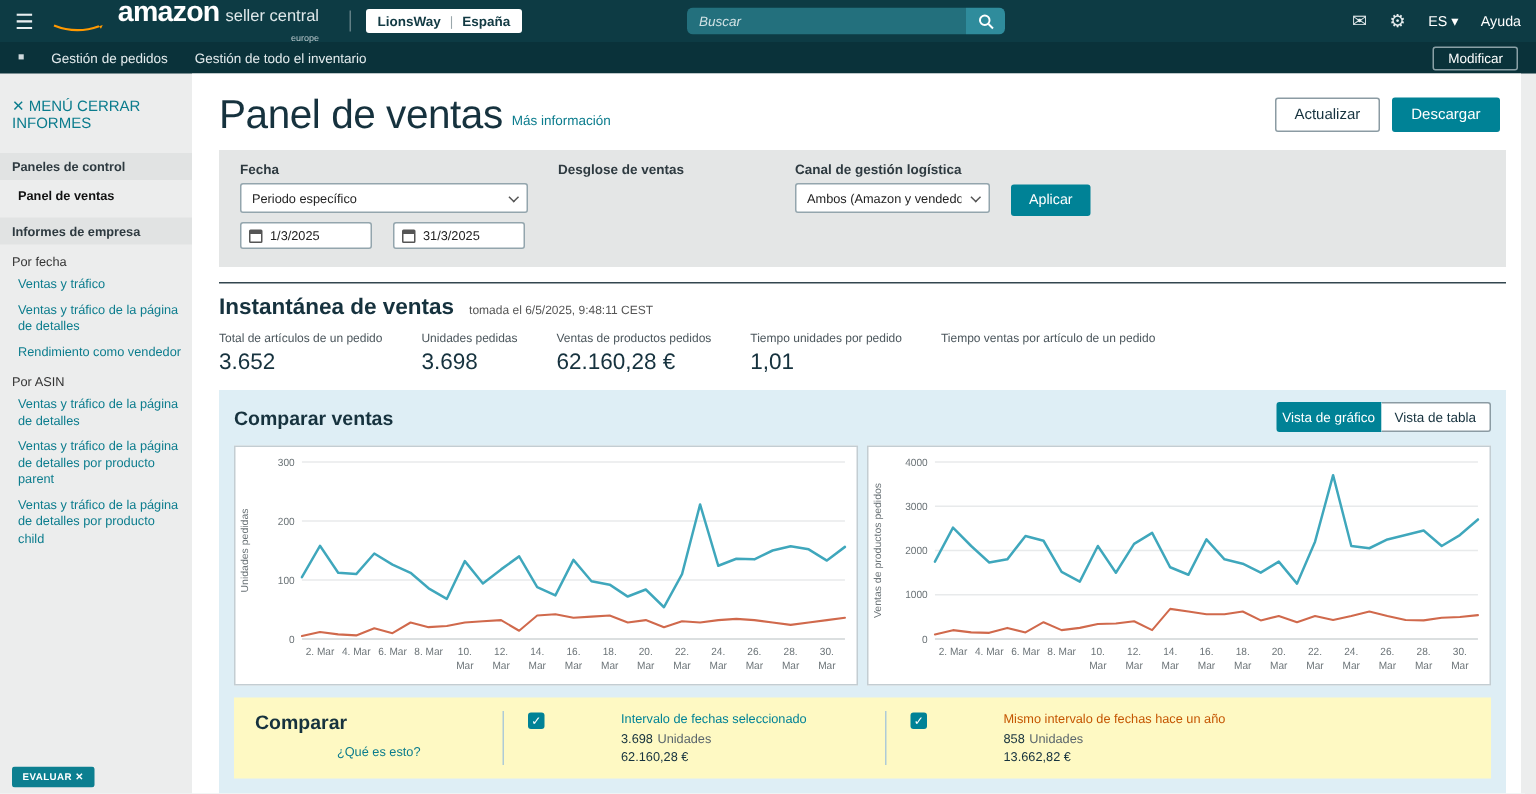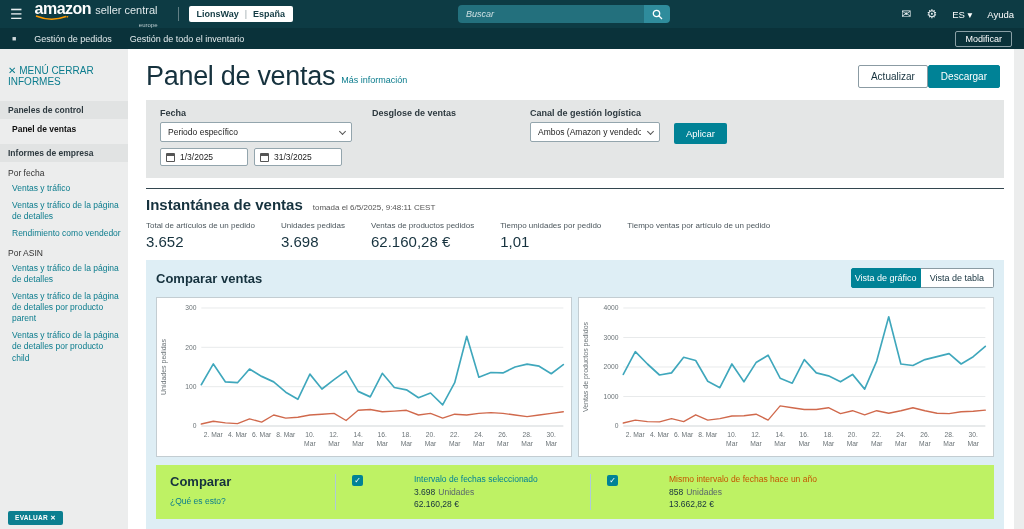--- a/index.html
+++ b/index.html
@@ -5,21 +5,21 @@
   * { margin:0; padding:0; box-sizing:border-box; }
   html,body { width:1024px; height:529px; overflow:hidden;
     font-family:"Liberation Sans", sans-serif; background:#eceded; }
 
   
   .topbar { position:relative; height:28px; background:#0d3b44; display:flex;
     align-items:center; padding:0 10px; color:#fff; }
   .hamburger { font-size:14px; color:#e8eef0; margin-right:12px; cursor:pointer; }
   .logo { display:flex; flex-direction:column; line-height:1; margin-right:10px; }
   .logo-row { display:flex; align-items:baseline; gap:4px; }
-  .logo-amazon { font-weight:bold; font-size:16px; letter-spacing:-.5px; }
+  .logo-amazon { font-weight:bold; font-size:19px; letter-spacing:-.5px;margin-left:44px; }
   .logo-seller { font-size:11px; color:#dfe8ea; }
   .logo-sub { font-size:6px; color:#b9c8cc; text-align:right; margin-top:1px; }
   .smile { margin-top:-2px; }
   .top-divider { width:1px; height:14px; background:rgba(255,255,255,.35); margin:0 10px; }
   .account-btn { background:#fff; color:#123a43; border-radius:2px; padding:3px 8px;
     font-size:9px; font-weight:bold; display:flex; gap:6px; align-items:center; cursor:pointer; }
   .account-sep { color:#9aa7ab; font-weight:normal; }
   .search-wrap { position:absolute; left:458px; top:5px; width:212px; height:18px;
     display:flex; border-radius:4px; overflow:hidden; }
   .search-input { flex:1; background:#23707d; border:none; outline:none; color:#e3eef0;
@@ -50,34 +50,34 @@
   .evaluar { position:fixed; left:8px; bottom:4px; background:#0c7f90; color:#fff;
     font-size:6.5px; font-weight:bold; padding:3px 7px; border-radius:2px;
     letter-spacing:.3px; cursor:pointer; }
 
   .main { flex:1; background:#fff; margin-right:10px; min-height:480px; }
 
   
   .title-row { display:flex; align-items:flex-start; padding:12px 14px 6px 18px; }
   .page-title { font-size:27px; font-weight:400; color:#16323e; letter-spacing:-.3px; }
   .more-info { font-size:9px; color:#0b7c8d; margin:14px 0 0 6px; cursor:pointer; }
-  .title-actions { margin-left:auto; display:flex; margin-top:4px; }
+  .title-actions { margin-left:auto; display:flex; gap:8px; margin-top:4px; }
   .btn-secondary { background:#fff; border:1px solid #8b9ba3; border-radius:2px;
     font-size:10px; color:#16323e; padding:5px 12px; cursor:pointer; }
   .btn-primary { background:var(--accent,#008296); border:1px solid var(--accent,#008296);
     border-radius:2px; font-size:10px; color:#fff; padding:5px 12px; cursor:pointer; }
 
   
   .filters { margin:2px 10px 0 18px; background:#e4e6e6; padding:8px 14px 12px; display:flex; }
   .f-label { font-size:9px; font-weight:bold; color:#2e3a40; margin-bottom:4px; }
   .select { background:#fff; border:1px solid #93a5ad; border-radius:2px; height:20px;
     font-size:8.5px; color:#222; padding:4px 18px 0 7px; position:relative; cursor:pointer; }
   .select .chev { position:absolute; right:6px; top:6px; width:5px; height:5px;
     border-right:1.4px solid #555; border-bottom:1.4px solid #555; transform:rotate(45deg); }
-  .dates-row { display:flex; gap:6px; margin-top:6px; }
+  .dates-row { display:flex; gap:14px; margin-top:6px; }
   .date-field { background:#fff; border:1px solid #93a5ad; border-radius:2px; height:18px;
     width:88px; display:flex; align-items:center; padding:0 5px; gap:5px; }
   .cal-icon { width:9px; height:9px; border:1px solid #555; border-top:3px solid #555;
     border-radius:1px; flex:none; }
   .date-input { border:none; outline:none; width:100%; font-size:8.5px; color:#222;
     font-family:"Liberation Sans",sans-serif; background:transparent; }
   .f-col2 { margin-left:20px; } .f-col3 { margin-left:20px; }
   .apply-wrap { margin-left:14px; padding-top:15px; }
   .btn-apply { background:var(--accent,#008296); color:#fff; border:none; border-radius:2px;
     font-size:9.5px; padding:5px 12px; cursor:pointer; }
@@ -99,24 +99,24 @@
   .cmp-toggle { margin-left:auto; display:flex; }
   .btn-toggle-on { background:var(--accent,#008296); color:#fff; border:1px solid var(--accent,#008296);
     border-radius:2px 0 0 2px; font-size:9px; padding:4px 3px; cursor:pointer; }
   .btn-toggle-off { background:#fff; color:#16323e; border:1px solid #8b9ba3; border-left:none;
     border-radius:0 2px 2px 0; font-size:9px; padding:4px 9px; cursor:pointer; }
   .charts-row { display:flex; gap:6px; margin-top:9px; }
   .chart-card { flex:1; background:#fff; border:1px solid #c3cdd2; height:160px; }
   .chart-card svg { display:block; width:100%; height:100%; }
 
   
-  .legend-row { margin-top:8px; background:#bef264; display:flex; padding:9px 0 9px 14px; }
+  .legend-row { margin-top:8px; background:#fef9c3; display:flex; padding:9px 0 9px 14px; }
   .legend-intro { width:165px; flex:none; }
   .legend-title { font-size:13px; font-weight:bold; color:#16323e; }
-  .what-link { font-size:8.5px; color:#0b7c8d; margin-top:7px; cursor:pointer; }
+  .what-link { font-size:8.5px; color:#0b7c8d; margin-top:7px; cursor:pointer;text-align:center; }
   .legend-item { border-left:1px solid #aecbd7; padding:0 16px; display:flex; gap:9px; width:255px; }
   .legend-check { width:11px; height:11px; flex:none; background:var(--accent,#008296);
     border-radius:2px; margin-top:1px; color:#fff; font-size:8px; line-height:11px;
     text-align:center; cursor:pointer; }
   .legend-texts { font-size:8.5px; line-height:1.35;margin-left:42px; }
   .legend-label { margin-bottom:2px; }
   .legend-units .num { color:#16323e; } .legend-units .word { color:#5a666c; margin-left:3px; }
   .legend-sales { color:#16323e; }
 </style>
 </head>

